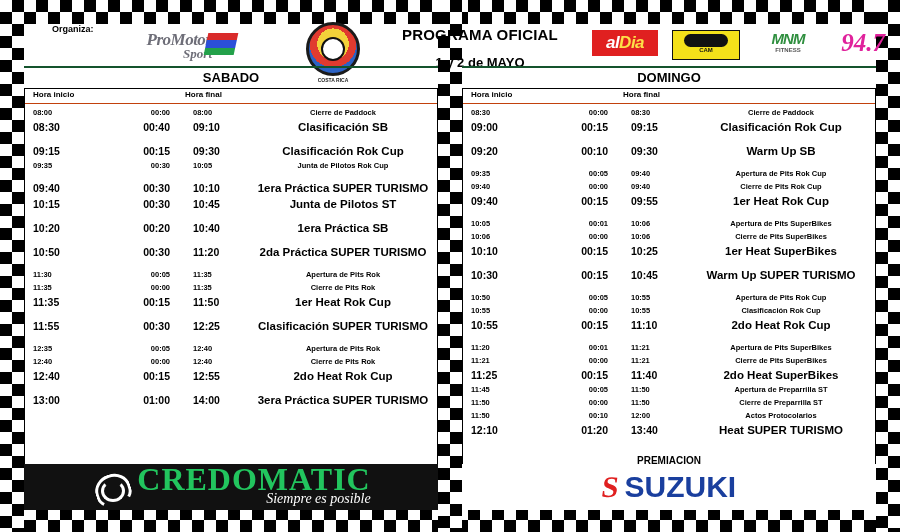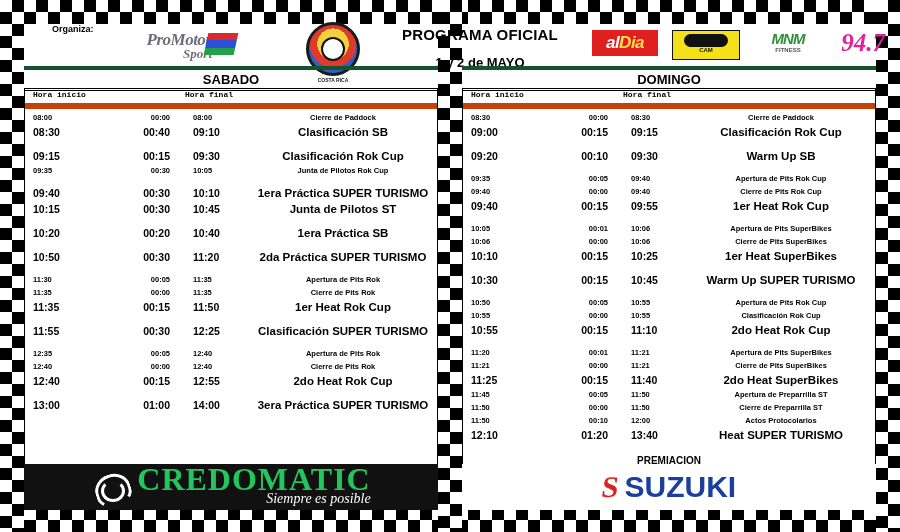--- a/index.html
+++ b/index.html
@@ -110,35 +110,35 @@
   .spon.radio{
     left:808px;width:62px;text-align:center;
   }
   .spon.radio .r1{
     font-size:25px;font-weight:bold;color:#e0229c;font-style:italic;line-height:25px;
     font-family:"Liberation Serif",serif;
   }
   
   .dayhdr{
     position:absolute;height:20px;
-    border-top:4px solid #14532d;border-bottom:1px solid #000;
+    border-top:2px solid #14532d;border-bottom:1px solid #000;
     font-size:13px;font-weight:bold;text-align:center;line-height:20px;
   }
   .dayhdr.sab{left:0;top:42px;width:414px;}
   .dayhdr.dom{left:438px;top:42px;width:414px;}
 
   
   .panel{
     position:absolute;top:64px;height:392px;
     border:1px solid #000;box-sizing:border-box;
   }
   .panel.sab{left:0;width:414px;}
   .panel.dom{left:438px;width:414px;}
   .colhdr{
-    height:14px;border-bottom:6px solid #c2410c;position:relative;font-family:Liberation Mono, monospace;
+    height:14px;border-bottom:1px solid #c2410c;position:relative;
   }
   .colhdr span{
     position:absolute;top:1px;font-size:8px;font-weight:bold;color:#000;
   }
   .colhdr .c1{left:8px;}
   .colhdr .c2{left:160px;}
   .rows{position:relative;padding-top:2px;}
   .row{
     position:relative;height:13px;line-height:13px;white-space:nowrap;
   }

